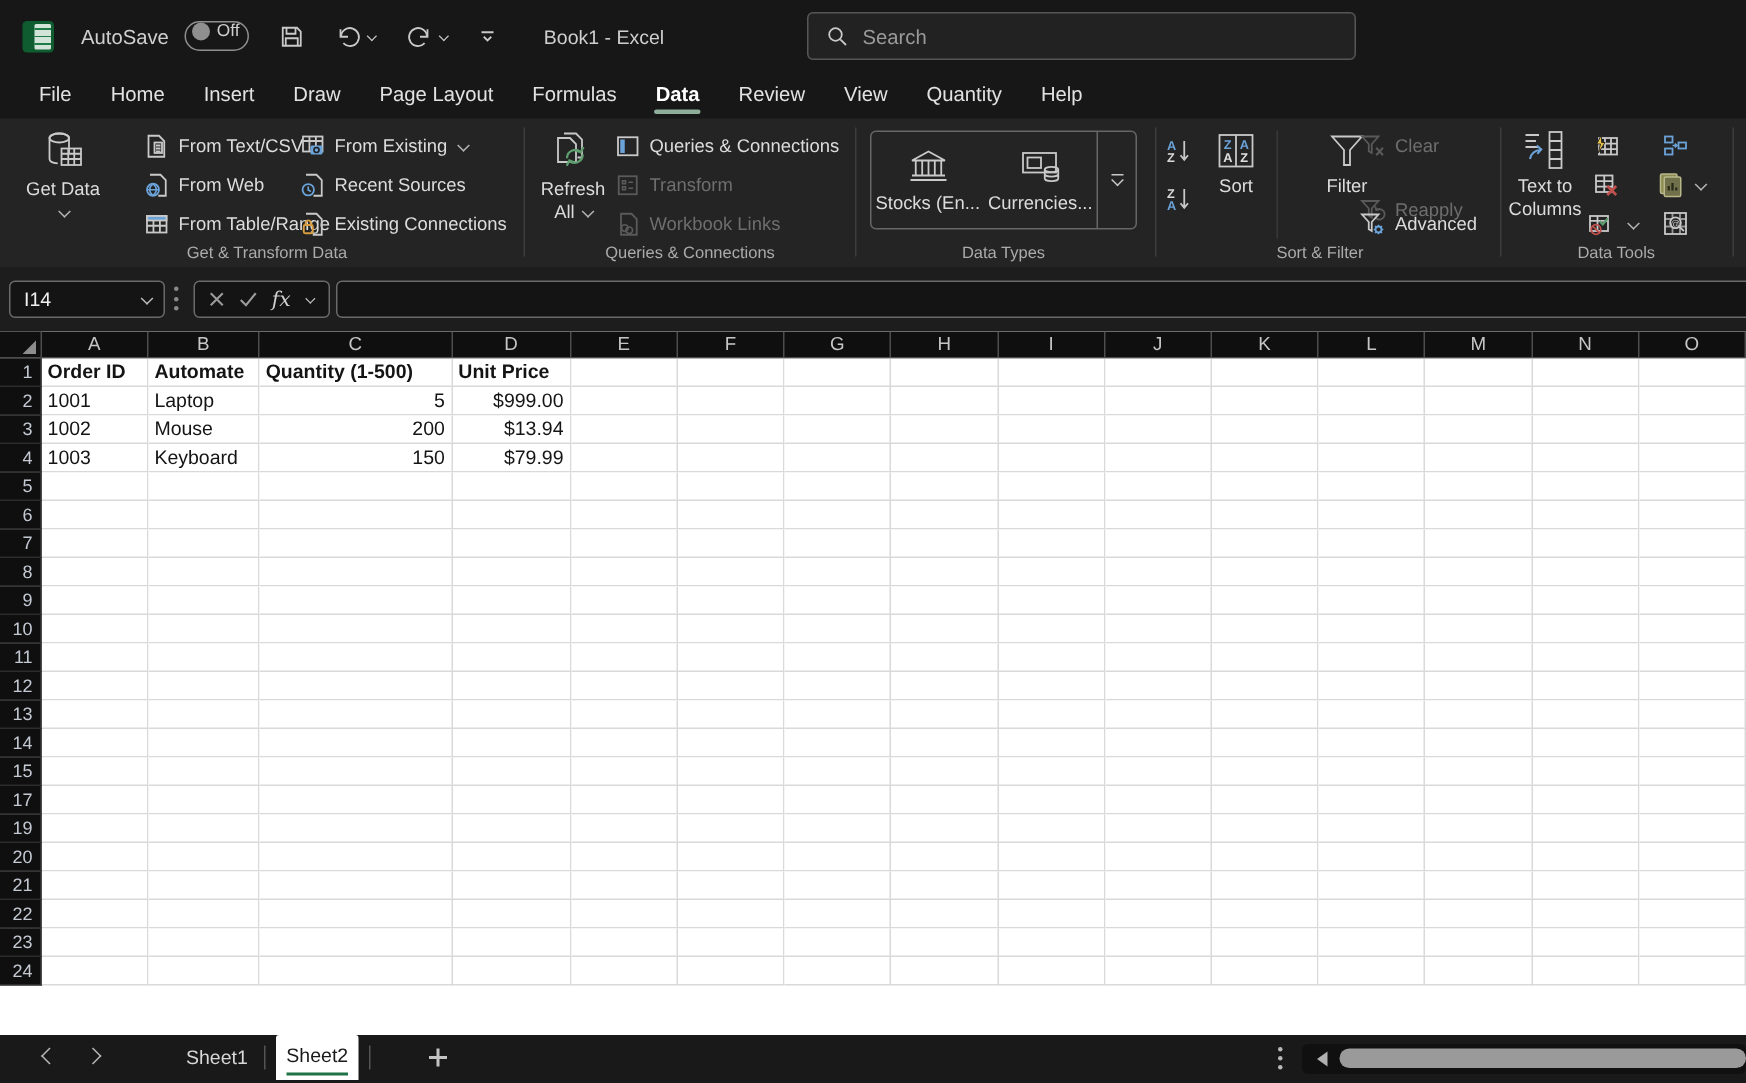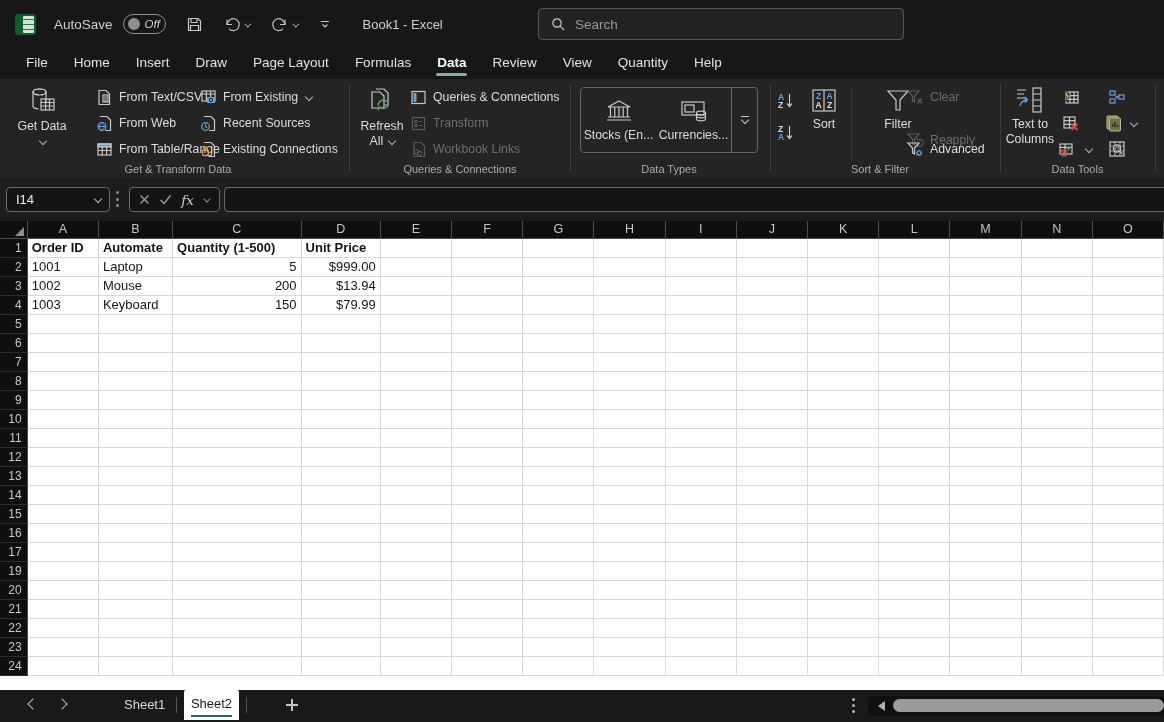--- a/index.html
+++ b/index.html
@@ -15,21 +15,21 @@
   
   #titlebar { position:absolute; left:0; top:0; width:1164px; height:48px; background:#171717;
     display:flex; align-items:center; color:#d6d6d6; }
   #app-icon { width:21px; height:21px; margin-left:15px; border-radius:3px; background:#0e5c2f; position:relative; overflow:hidden; }
   #app-icon::before { content:""; position:absolute; right:2px; top:2px; width:11px; height:17px; background:#e8f2ea;
     opacity:.9; border-radius:1px; }
   #app-icon::after { content:""; position:absolute; right:2px; top:2px; width:11px; height:17px;
     background:linear-gradient(#0000 3px,#1d7c45 3px,#1d7c45 4px,#0000 4px,#0000 8px,#1d7c45 8px,#1d7c45 9px,#0000 9px,#0000 13px,#1d7c45 13px,#1d7c45 14px,#0000 14px); }
   #autosave-label { margin-left:18px; font-size:13.5px; color:#cfcfcf; }
   #autosave-toggle { margin-left:10px; width:43px; height:20px; border:1px solid #8f8f8f; border-radius:10px;
-    display:flex; align-items:center; cursor:pointer;font-style:italic; }
+    display:flex; align-items:flex-start; cursor:pointer; }
   #autosave-knob { width:12px; height:12px; border-radius:50%; background:#8f8f8f; margin-left:4px; }
   #autosave-state { font-size:11.5px; color:#cfcfcf; margin-left:5px; }
   .qat-btn { margin-left:20px; display:flex; align-items:center; gap:3px; color:#c9c9c9; }
   #doc-title { margin-left:32px; font-size:13px; color:#cfcfcf; }
   #search-box { position:absolute; left:538px; top:8px; width:366px; height:32px; background:#222222;
     border:1px solid #565656; border-radius:4px; display:flex; align-items:center; }
   #search-box svg { margin-left:12px; }
   #search-input { background:transparent; border:none; outline:none; color:#cfcfcf; font-size:13.5px;
     margin-left:10px; width:300px; font-family:"Liberation Sans",sans-serif; }
   #search-input::placeholder { color:#9a9a9a; }
@@ -737,38 +737,20 @@
         <div class="cell" style="width: 72px;"></div>
         <div class="cell" style="width: 72px;"></div>
         <div class="cell" style="width: 72px;"></div>
         <div class="cell" style="width: 72px;"></div>
         <div class="cell" style="width: 72px;"></div>
         <div class="cell" style="width: 72px;"></div>
         <div class="cell" style="width: 72px;"></div>
         <div class="cell" style="width: 72px;"></div>
       </div>
       <div class="grow">
-        <div class="rowh">16</div>
-        <div class="cell" style="width: 72px;"></div>
-        <div class="cell" style="width: 75px;"></div>
-        <div class="cell" style="width: 130px;"></div>
-        <div class="cell" style="width: 80px;"></div>
-        <div class="cell" style="width: 72px;"></div>
-        <div class="cell" style="width: 72px;"></div>
-        <div class="cell" style="width: 72px;"></div>
-        <div class="cell" style="width: 72px;"></div>
-        <div class="cell" style="width: 72px;"></div>
-        <div class="cell" style="width: 72px;"></div>
-        <div class="cell" style="width: 72px;"></div>
-        <div class="cell" style="width: 72px;"></div>
-        <div class="cell" style="width: 72px;"></div>
-        <div class="cell" style="width: 72px;"></div>
-        <div class="cell" style="width: 72px;"></div>
-      </div>
-      <div class="grow">
         <div class="rowh">17</div>
         <div class="cell" style="width: 72px;"></div>
         <div class="cell" style="width: 75px;"></div>
         <div class="cell" style="width: 130px;"></div>
         <div class="cell" style="width: 80px;"></div>
         <div class="cell" style="width: 72px;"></div>
         <div class="cell" style="width: 72px;"></div>
         <div class="cell" style="width: 72px;"></div>
         <div class="cell" style="width: 72px;"></div>
         <div class="cell" style="width: 72px;"></div>

